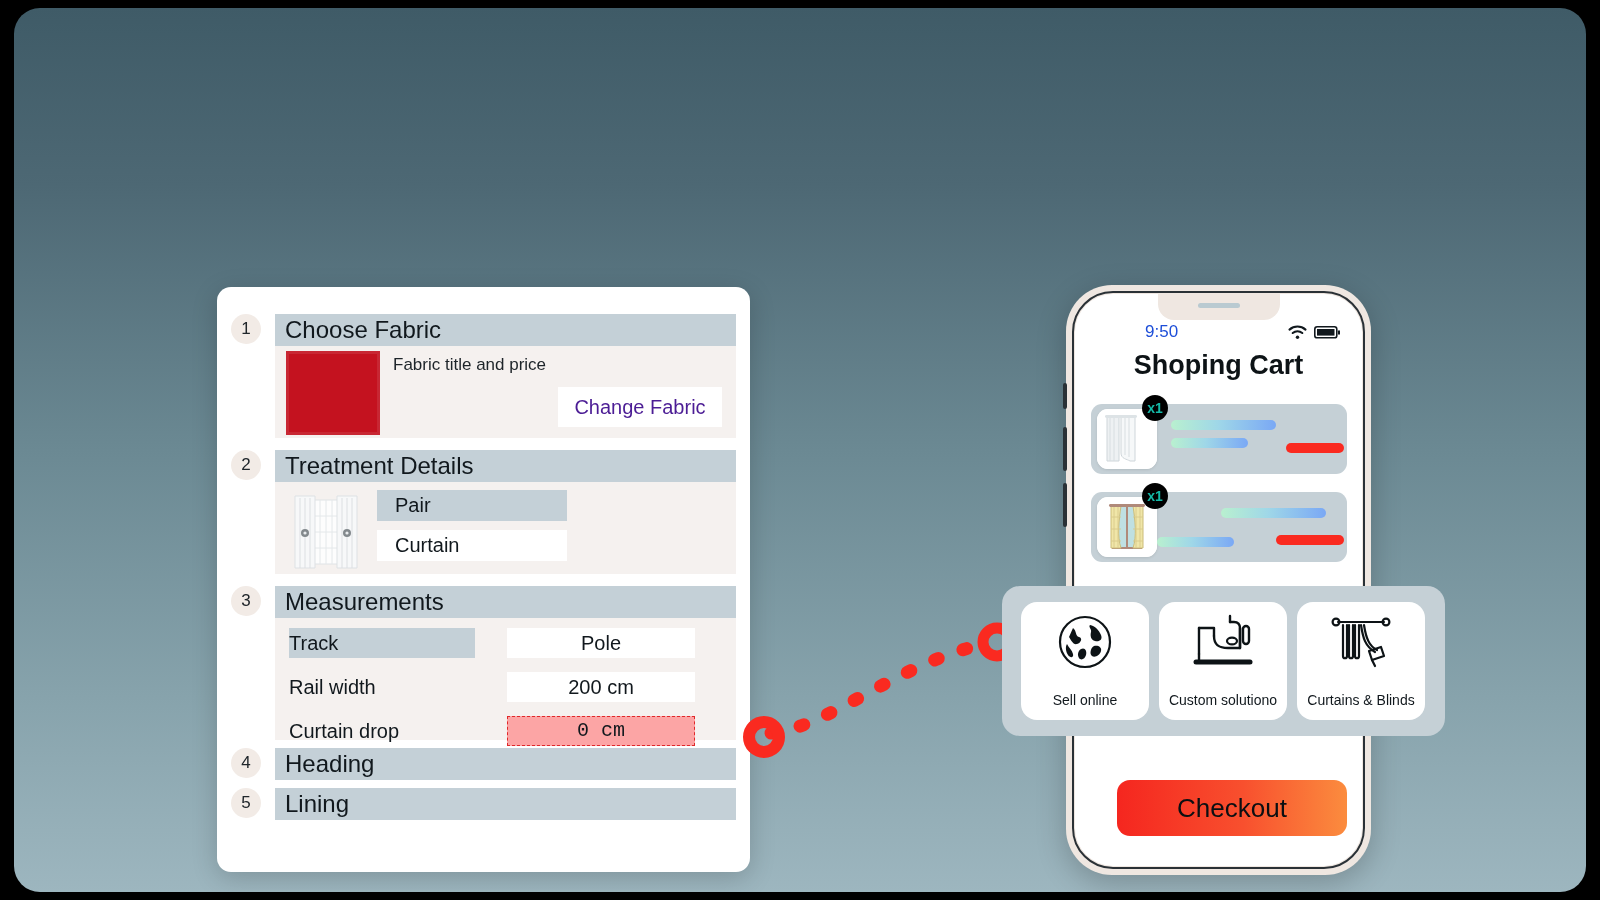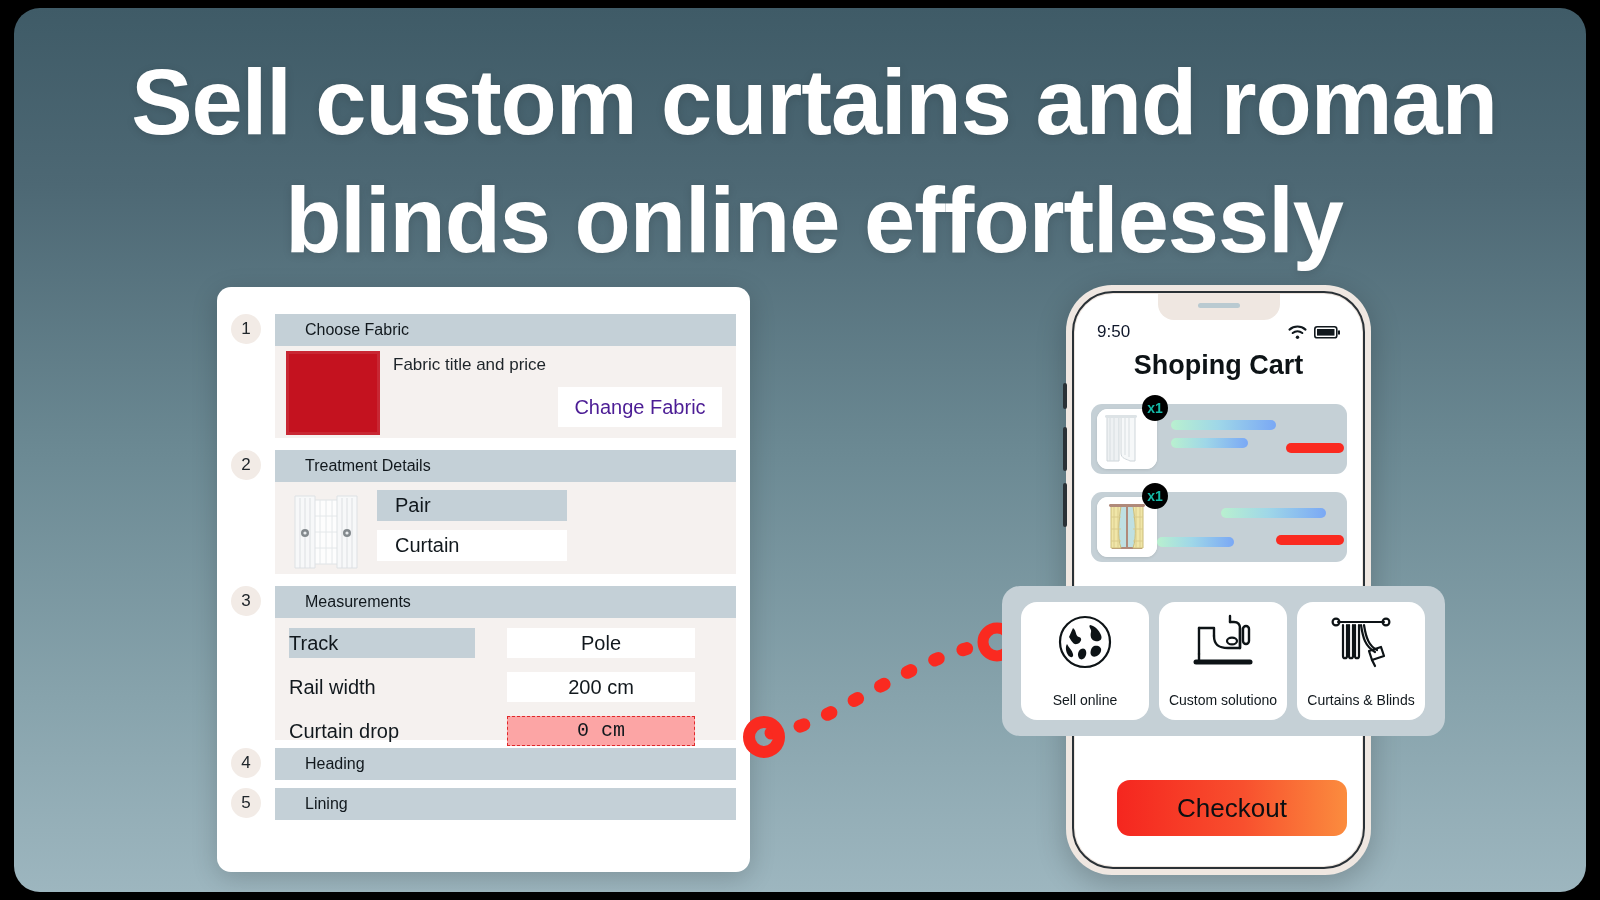--- a/index.html
+++ b/index.html
@@ -19,21 +19,21 @@
 
   
   .config-card{position:absolute;left:203px;top:279px;width:533px;height:585px;
       background:#ffffff;border-radius:14px;box-shadow:0 6px 26px rgba(0,0,0,.18);}
 
   .step{position:absolute;left:14px;width:505px;}
   .step-head{position:relative;display:flex;align-items:center;height:32px;}
   .step-num{position:absolute;left:0;top:0;width:30px;height:30px;border-radius:50%;
       background:#f2ebe6;color:#20262b;font-size:17px;display:flex;align-items:center;justify-content:center;}
   .step-title{margin-left:44px;flex:1;background:#c4d0d7;color:#11181d;
-      font-size:16px;height:32px;line-height:32px;padding-left:30px;box-sizing:border-box;}
+      font-size:24px;height:32px;line-height:32px;padding-left:10px;box-sizing:border-box;}
   .step-body{margin-left:44px;background:#f5f1ef;}
 
   
   .s1-body{height:92px;position:relative;text-decoration:underline;}
   .swatch{position:absolute;left:14px;top:8px;width:88px;height:78px;background:#c4121f;
       box-shadow:0 0 0 2px #f5f1ef;}
   .swatch::after{content:"";position:absolute;inset:-3px;
       background:repeating-linear-gradient(90deg,#c4121f 0 5px,transparent 5px 10px),
                  repeating-linear-gradient(0deg,#c4121f 0 5px,transparent 5px 10px);
       background-position:0 0;pointer-events:none;opacity:.9;}
@@ -66,21 +66,21 @@
       background:#efe7e1;border-radius:46px;box-shadow:0 8px 30px rgba(0,0,0,.22);}
   .phone-inner{position:absolute;left:9px;top:9px;right:9px;bottom:9px;background:#fff;border-radius:38px;overflow:hidden;}
   .phone-edge{position:absolute;left:6px;top:6px;right:6px;bottom:6px;border-radius:41px;border:2px solid #2a3136;box-sizing:border-box;}
   .notch{position:absolute;left:50%;top:0;transform:translateX(-50%);width:122px;height:26px;
       background:#efe7e1;border-radius:0 0 16px 16px;}
   .speaker{position:absolute;left:50%;top:9px;transform:translateX(-50%);width:42px;height:5px;background:#b9cad1;border-radius:3px;}
   .btn-side{position:absolute;left:-3px;width:4px;background:#2a3136;border-radius:2px;}
 
   .statusbar{position:absolute;left:0;top:26px;width:100%;height:24px;display:flex;align-items:center;
       justify-content:space-between;padding:0 22px;box-sizing:border-box;}
-  .clock{font-size:17px;color:#0f172a;}
+  .clock{font-size:17px;color:#1d4ed8;margin-left:48px;}
   .statusicons{display:flex;align-items:center;gap:7px;}
 
   .cart-title{position:absolute;left:0;top:56px;width:100%;text-align:center;
       font-size:27px;font-weight:700;color:#0d1316;}
 
   .cart-item{position:absolute;left:16px;width:256px;height:70px;background:#c5d0d6;border-radius:11px;}
   .ci-thumb{position:absolute;left:6px;top:5px;width:60px;height:60px;background:#fff;border-radius:11px;overflow:hidden;
       box-shadow:0 1px 3px rgba(0,0,0,.1);}
   .qty{position:absolute;left:51px;top:-9px;width:26px;height:26px;border-radius:50%;background:#000;color:#14b8a6;
       font-size:14px;display:flex;align-items:center;justify-content:center;font-weight:600;}
@@ -97,24 +97,20 @@
       background:linear-gradient(90deg,#f5261f 0%,#f8502e 55%,#fb8c3e 100%);
       color:#0b0f12;font-size:26px;display:flex;align-items:center;justify-content:center;
       border:none;font-family:inherit;cursor:pointer;}
 </style>
 </head>
 <body>
 
 <div class="stage">
  <div class="bg">
 
-  <div class="headline">
-    <span>Sell custom curtains and roman</span>
-    <span>blinds online effortlessly</span>
-  </div>
 
   <div class="config-card">
 
     <div class="step" style="top:27px;">
       <div class="step-head">
         <div class="step-num">1</div>
         <div class="step-title">Choose Fabric</div>
       </div>
       <div class="step-body s1-body">
         <div class="swatch"></div>

